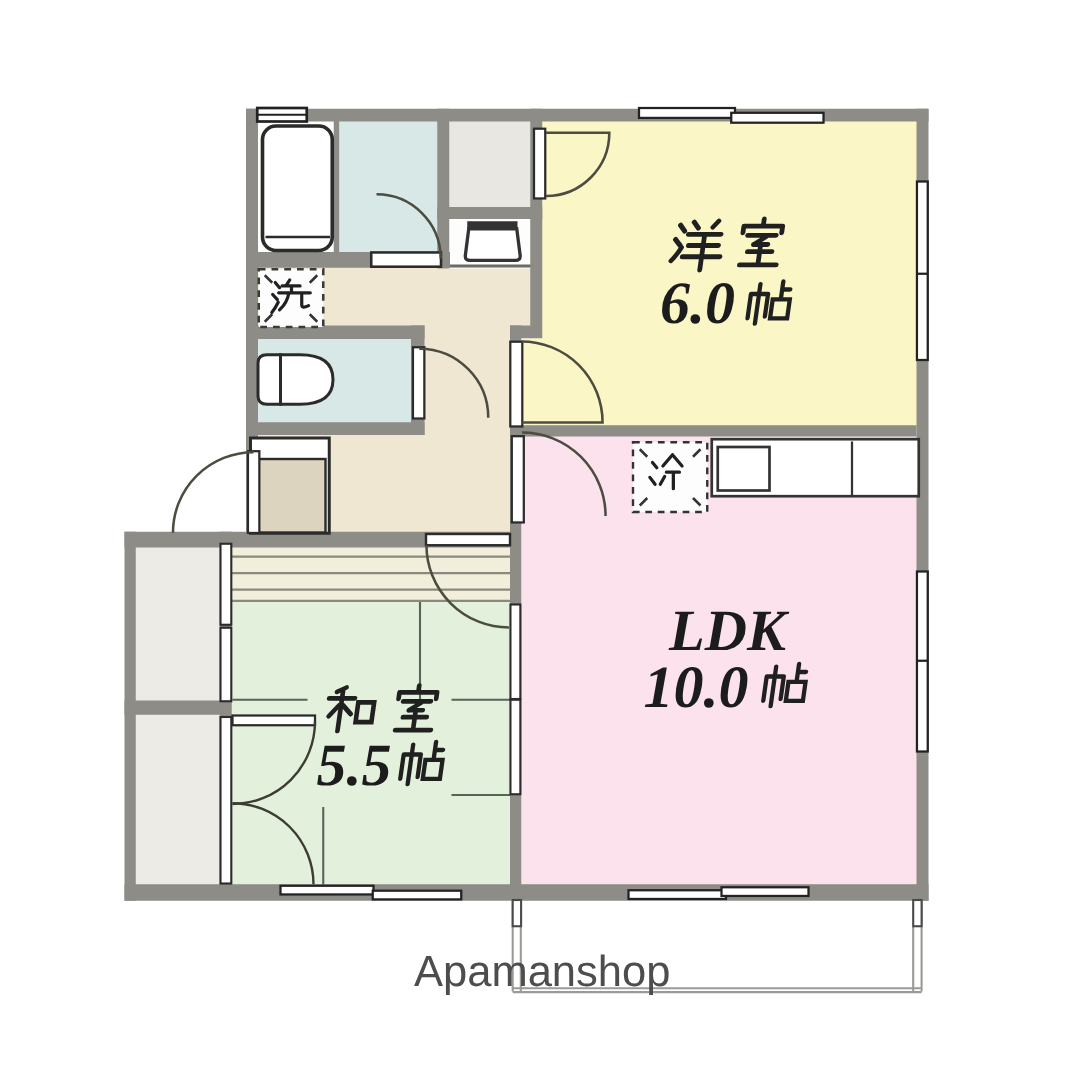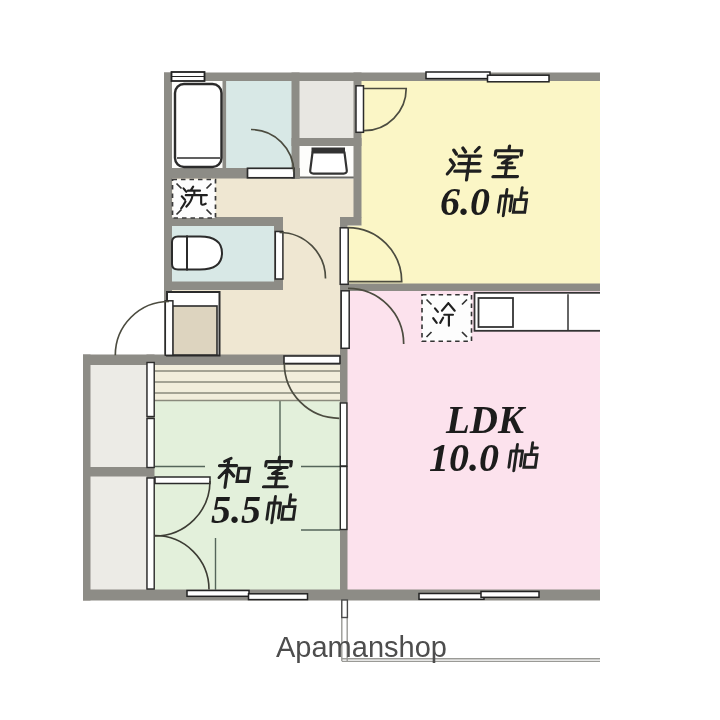--- a/index.html
+++ b/index.html
@@ -1,16 +1,16 @@
 <!DOCTYPE html>
 <html><head>
 <meta charset="utf-8">
 <style>
 html,body{margin:0;padding:0;background:#ffffff;}
-#page{position:relative;width:600px;height:720px;background:#4d7c0f;overflow:hidden;}
+#page{position:relative;width:720px;height:720px;background:#4d7c0f;overflow:hidden;}
 text{font-family:"Liberation Serif",serif;}
 </style>
 </head>
 <body>
 <div id="page">
 <svg width="720" height="720" viewBox="0 0 720 720">
 <defs>
 <path id="k-you" fill="none" stroke-linecap="round" d="M14,12 L24,24 M8,40 L19,52 M5,82 Q14,72 22,56 M40,6 L50,18 M88,4 L78,16 M32,30 H96 M35,52 H94 M26,74 H100 M64,30 V100"></path>
 <path id="k-shitsu" fill="none" stroke-linecap="round" d="M50,0 V10 M12,14 H88 M12,14 V27 M88,14 V27 M22,32 H78 M60,34 L36,50 M36,50 H64 M26,64 H74 M50,50 V90 M14,90 H86"></path>
 <path id="k-wa" fill="none" stroke-linecap="round" d="M34,4 L16,13 M2,26 H54 M28,12 V92 M24,40 L6,62 M32,40 L50,58 M62,34 H94 V74 H62 Z"></path>

